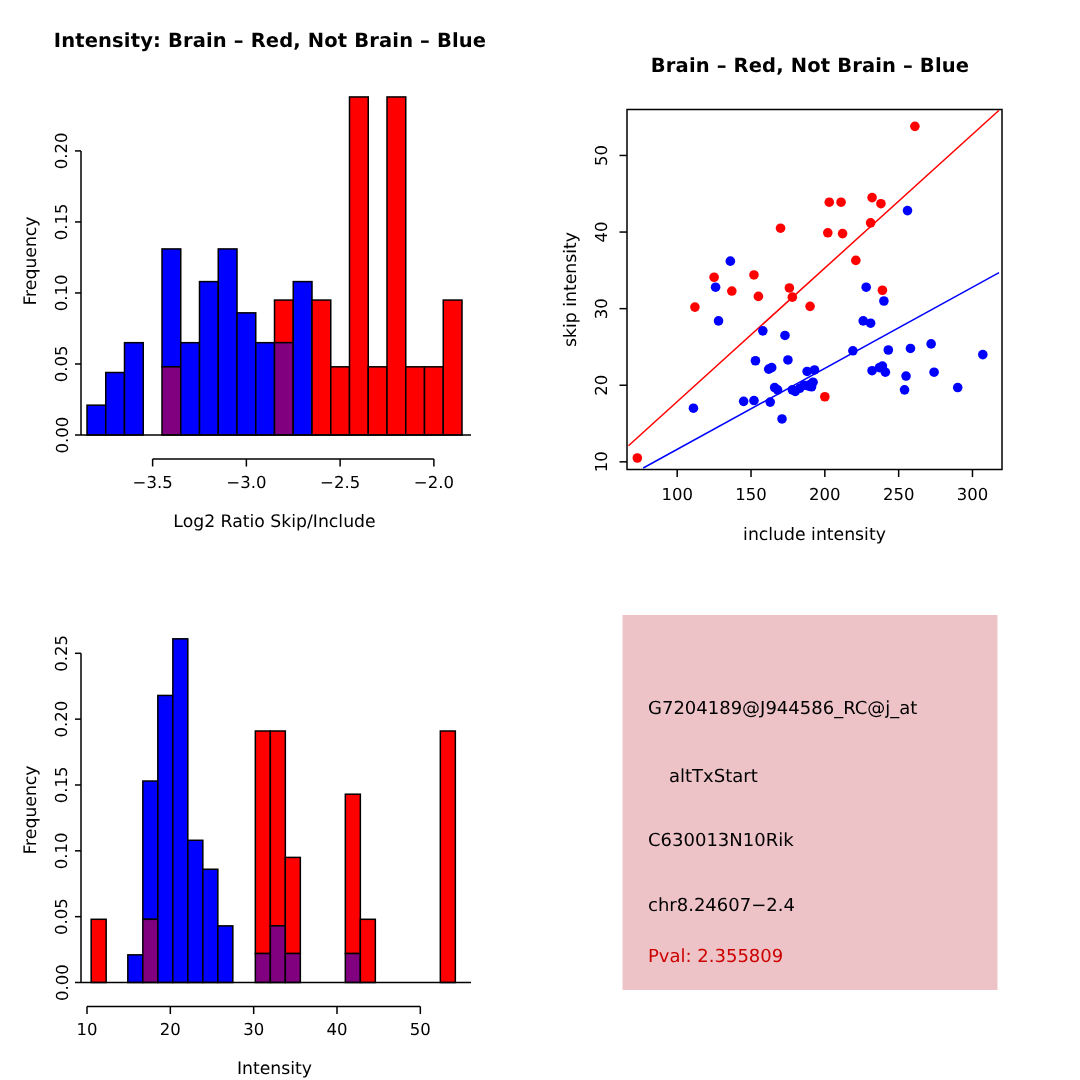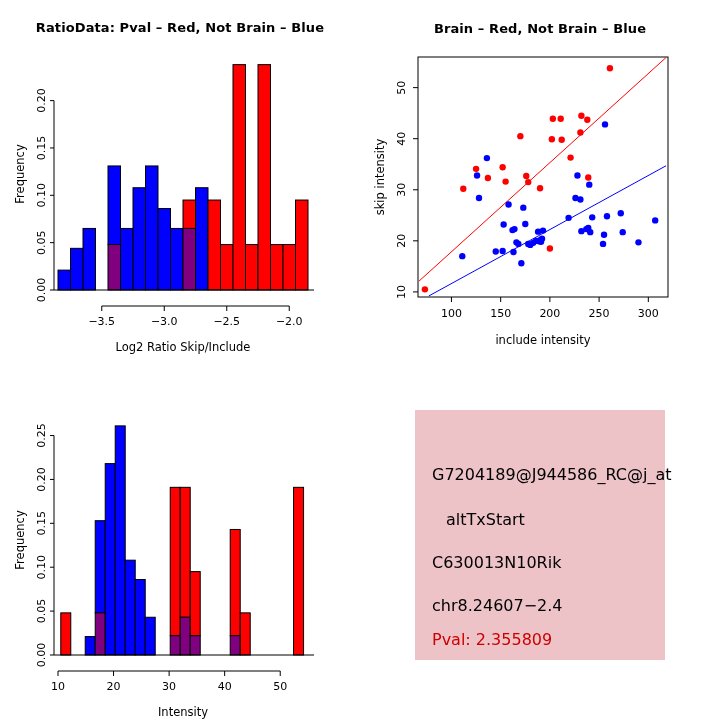--- a/index.html
+++ b/index.html
@@ -1,41 +1,41 @@
 <!DOCTYPE html>
 <html><head>
 <meta charset="utf-8">
 <style>
   html,body{margin:0;padding:0;background:#ffffff;}
   body{width:720px;height:720px;font-family:"DejaVu Sans",sans-serif;color:#000;}
   .page{position:relative;width:720px;height:720px;overflow:hidden;}
   .panel{position:absolute;width:360px;height:360px;}
   .p-tl{left:0;top:0;}
-  .p-tr{left:360px;top:0;text-decoration:underline;}
+  .p-tr{left:360px;top:16px;text-decoration:underline;}
   .p-bl{left:0;top:360px;}
   .p-br{left:360px;top:360px;}
   .ptitle{position:absolute;left:0;width:360px;text-align:center;
           font-weight:bold;font-size:13px;letter-spacing:.1px;}
   svg{display:block;}
   .tickt{font-size:11px;fill:#000;font-family:"DejaVu Sans",sans-serif;}
   .axlab{font-size:11.5px;fill:#000;font-family:"DejaVu Sans",sans-serif;}
   .barstroke{stroke:#000;stroke-width:1;}
   .infobox{position:absolute;left:55px;top:50px;width:250px;height:250px;
            background:#edc3c8;}
-  .infotxt{position:absolute;font-size:16px;color:#000;white-space:nowrap;
+  .infotxt{position:absolute;font-size:12px;color:#000;white-space:nowrap;
            font-family:"DejaVu Sans",sans-serif;}
   .pval{color:#cc0000;}
 </style>
 </head>
 <body>
 
 <div class="page">
 
   <div class="panel p-tl">
-    <div class="ptitle" style="top:20px;">RatioData: Pval – Red, Not Brain – Blue</div>
+    <div class="ptitle" style="top:20px;">Intensity: Brain – Red, Not Brain – Blue</div>
     <svg id="svg-ratio" width="360" height="360">
         <rect x="58" y="270.1142857142857" width="12.500000000000014" height="19.8857142857143" fill="#0000ff" class="barstroke"></rect>
         <rect x="70.50000000000001" y="248.33469387755102" width="12.500000000000014" height="41.66530612244898" fill="#0000ff" class="barstroke"></rect>
         <rect x="83.00000000000003" y="228.44897959183675" width="12.5" height="61.551020408163254" fill="#0000ff" class="barstroke"></rect>
         <rect x="107.99999999999999" y="165.95102040816323" width="12.500000000000014" height="78.59591836734697" fill="#0000ff" class="barstroke"></rect>
         <rect x="107.99999999999999" y="244.5469387755102" width="12.500000000000014" height="45.4530612244898" fill="#800080" class="barstroke"></rect>
         <rect x="120.5" y="228.44897959183675" width="12.5" height="61.551020408163254" fill="#0000ff" class="barstroke"></rect>
         <rect x="133" y="187.73061224489794" width="12.500000000000028" height="102.26938775510206" fill="#0000ff" class="barstroke"></rect>
         <rect x="145.50000000000003" y="165.95102040816323" width="12.5" height="124.04897959183677" fill="#0000ff" class="barstroke"></rect>
         <rect x="158.00000000000003" y="208.56326530612245" width="12.500000000000028" height="81.43673469387755" fill="#0000ff" class="barstroke"></rect>

